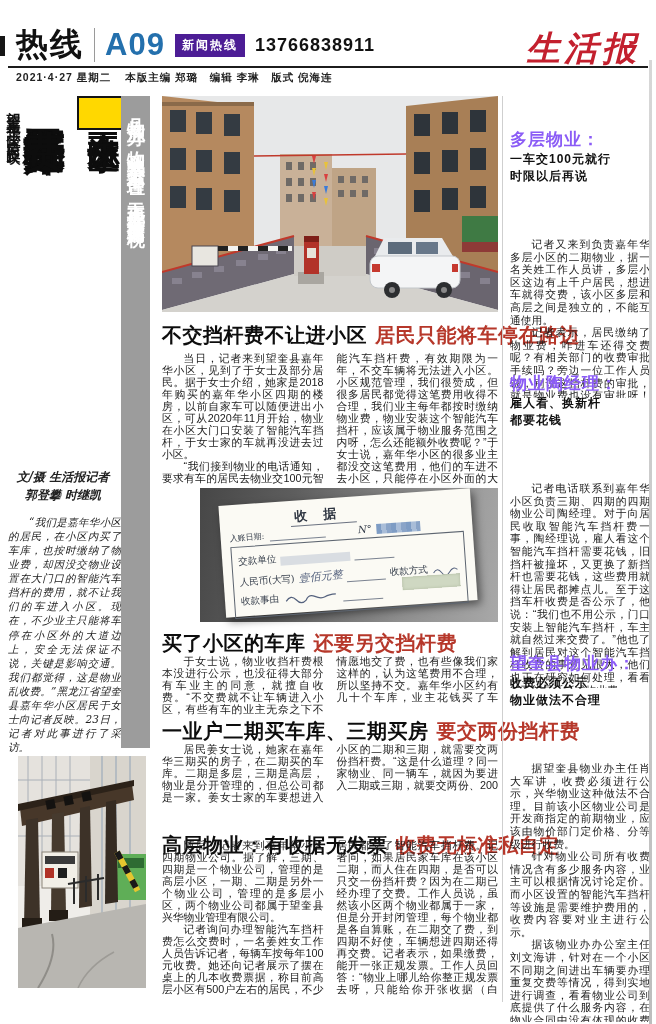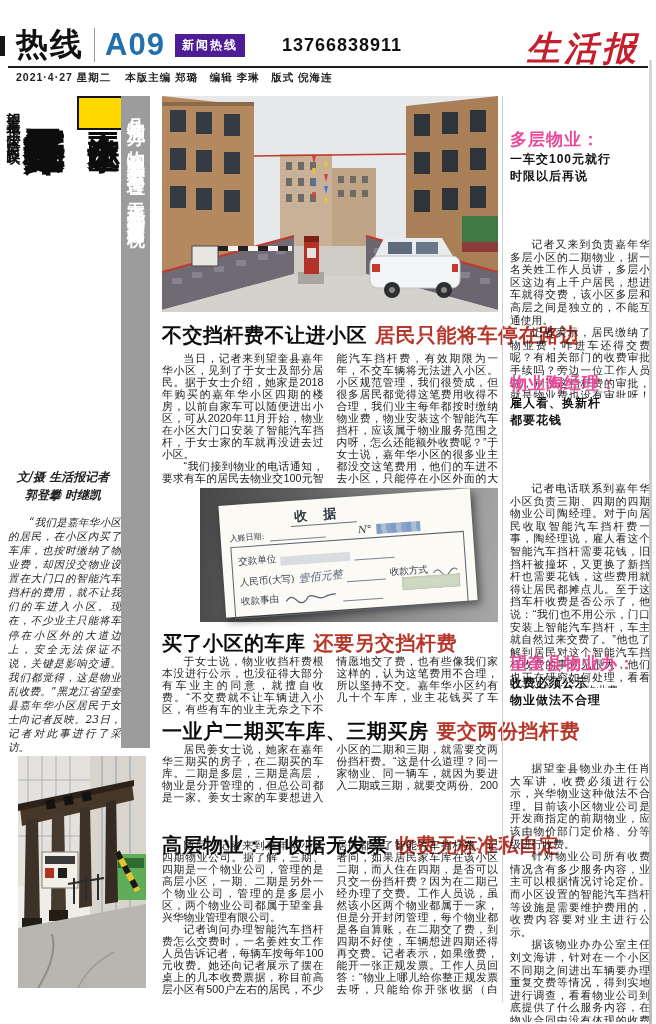--- a/index.html
+++ b/index.html
@@ -7,21 +7,21 @@
   body { font-family:"Liberation Sans", sans-serif; }
   .page { position:relative; width:656px; height:1024px; background:#fff; margin:0 auto; overflow:hidden; }
 
   
   .edge-mark { position:absolute; left:0; top:36px; width:5px; height:20px; background:#161616; }
   .hd { position:absolute; left:16px; top:24px; height:42px; display:flex; align-items:center; gap:10px; }
   .hd-section { font-family:"DejaVu Serif", serif; font-size:32px; font-weight:900; color:#111; letter-spacing:2px; }
   .hd-sep { width:1px; height:34px; background:#9a9a9a; }
   .hd-pageno { color:#2470ad; font-size:31px; font-weight:900; letter-spacing:1px; }
   .hd-badge { background:#4c1d95; color:#fff; font-size:12px; font-weight:700; padding:3px 7px; letter-spacing:2px; }
-  .hd-phone { font-size:18px; font-weight:900; color:#111; letter-spacing:1px;margin-left:27px; }
+  .hd-phone { font-size:18px; font-weight:900; color:#111; letter-spacing:1px; }
   .masthead { position:absolute; right:16px; top:26px; color:#c3202e; font-family:"DejaVu Serif", serif;
               font-size:34px; font-weight:900; font-style:italic; letter-spacing:4px; }
   .hd-rule { position:absolute; left:8px; top:66px; width:640px; height:2px; background:#1c1c1c; }
   .hd-date { position:absolute; left:16px; top:71px; font-size:10.5px; color:#222; letter-spacing:1px; display:flex; gap:14px; font-weight:700; }
 
   
   .vtext { writing-mode:vertical-rl; text-orientation:upright; }
   .kicker { position:absolute; left:5px; top:100px; height:270px; font-size:14px; font-weight:700; color:#111; letter-spacing:4px; }
   .headline-main { position:absolute; left:22px; top:97px; height:390px; font-size:42px; line-height:1.08;
                    font-weight:900; color:#0d0d0d; }
@@ -70,21 +70,21 @@
   .r-row { display:flex; align-items:flex-end; gap:4px; font-size:9.5px; margin-top:6px; white-space:nowrap; }
   .r-hand { font-style:italic; color:#55627e; font-size:11px; transform:rotate(-2deg); }
   .r-smudge { display:inline-block; width:70px; height:9px; background:#d9dde2; }
   .r-stamp { position:absolute; right:6px; bottom:16px; width:58px; height:13px; background:#cfd8c2;
              box-shadow:0 0 3px #aeb89e inset; }
   .scrib { display:inline-block; }
 
   
   .vline { position:absolute; left:502px; top:96px; width:1px; height:906px; background:#cfcfcf; }
   .side-sec { position:absolute; left:510px; width:140px; }
-  .side-red { color:#ec4899; font-size:17px; font-weight:900; letter-spacing:1px; }
+  .side-red { color:#8b5cf6; font-size:17px; font-weight:900; letter-spacing:1px; }
   .side-black { color:#101010; font-size:12px; font-weight:900; line-height:1.4; letter-spacing:1px; }
   .side-body { overflow:hidden; font-size:10.8px; line-height:12.6px; text-align:justify; color:#1a1a1a; }
   .s1h { top:128px; } .s1b { top:198px; height:160px; }
   .s2h { top:372px; } .s2b { top:442px; height:206px; }
   .s3h { top:652px; } .s3b { top:722px; height:260px; }
   .s1b,.s2b,.s3b { position:absolute; left:510px; width:140px;margin-top:40px; }
 
   .page-edge { position:absolute; left:649px; top:60px; width:3px; height:964px;
                background:linear-gradient(#d7d7d7,#bdbdbd); }
 </style>

